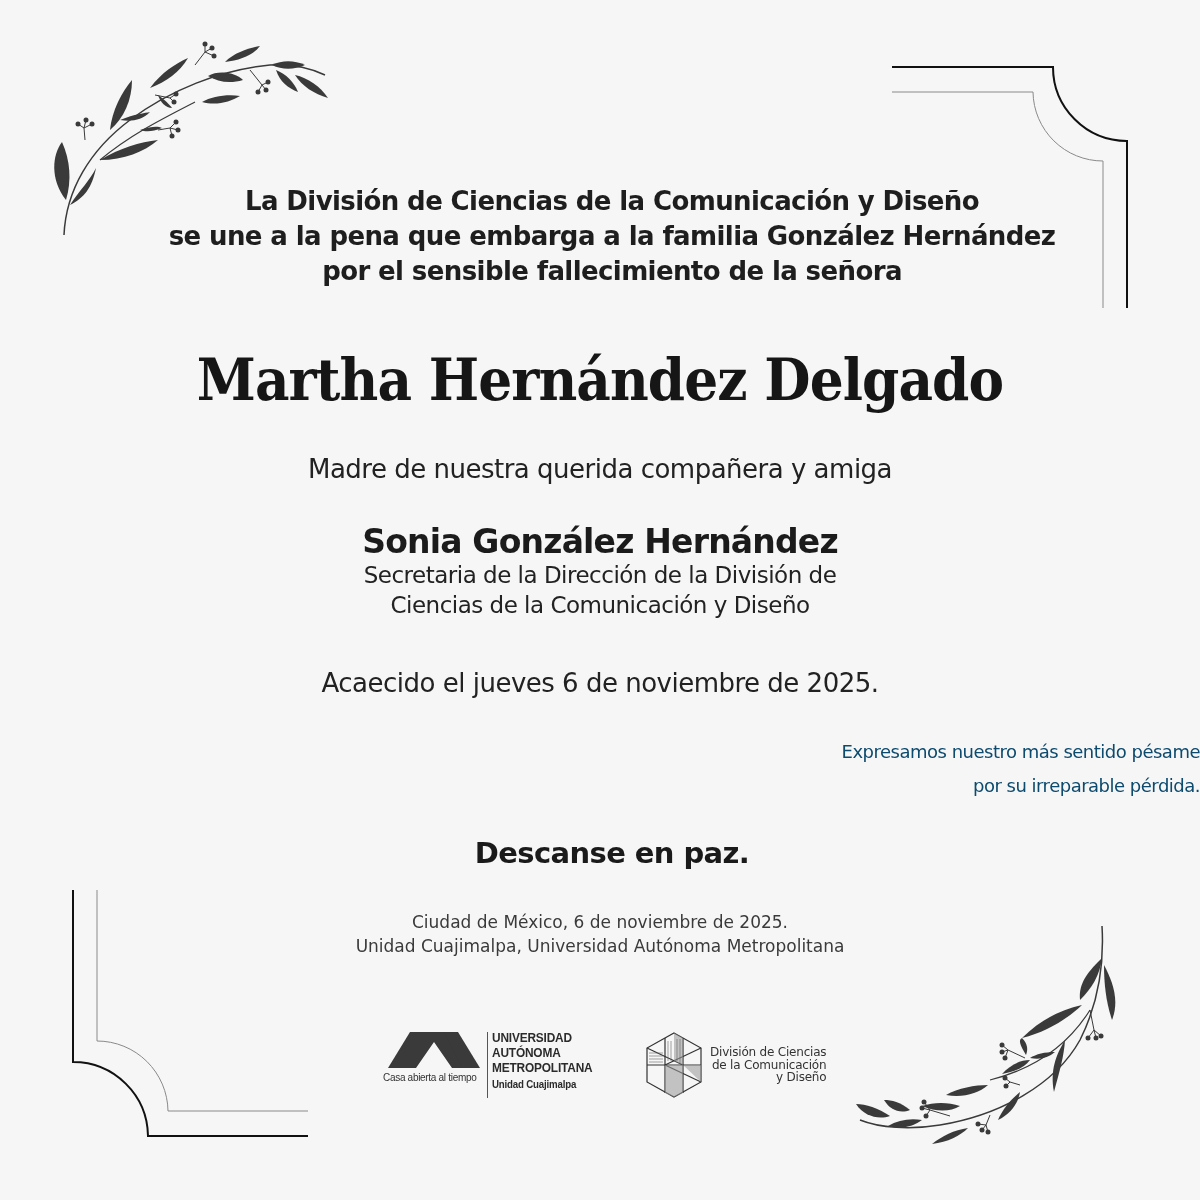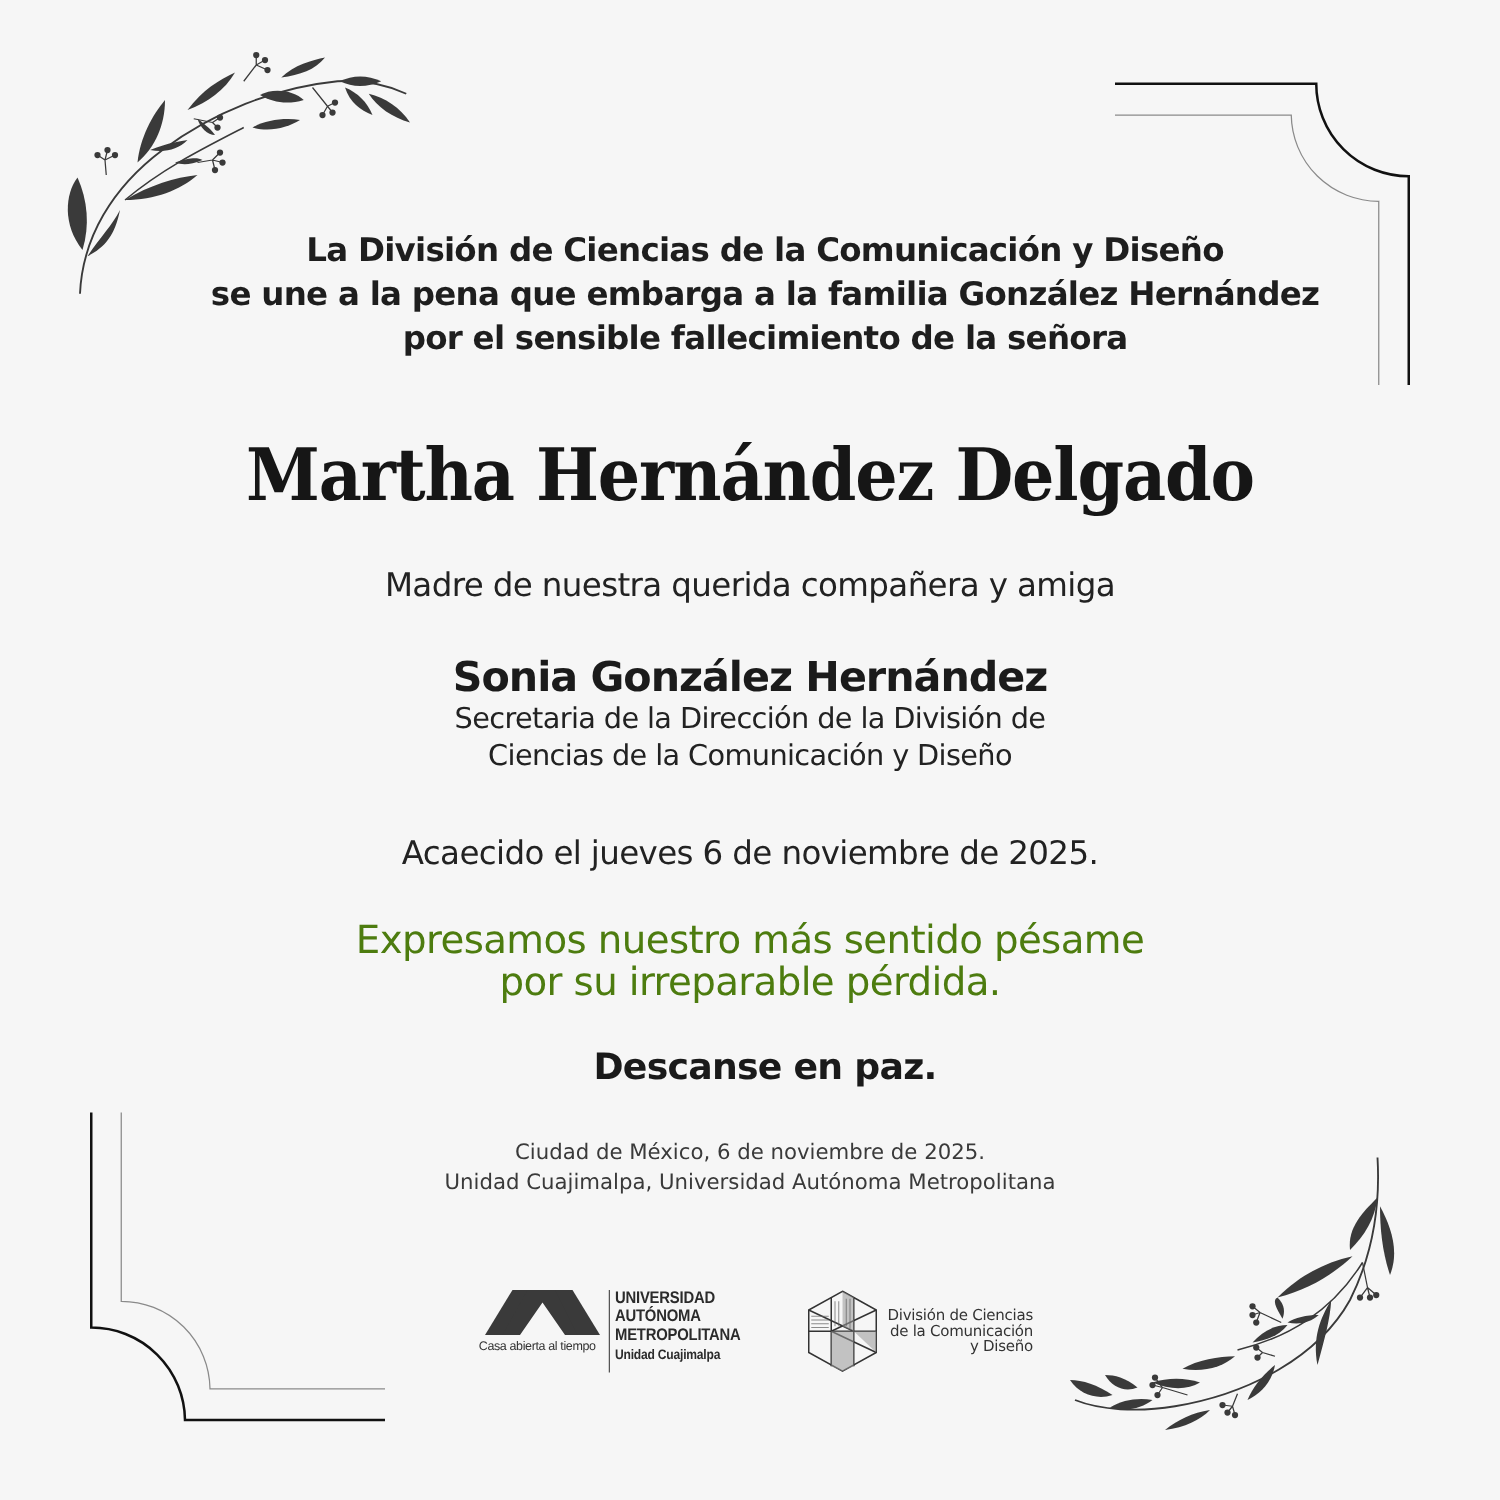--- a/index.html
+++ b/index.html
@@ -66,24 +66,25 @@
     top: 668px;
     font-family: "DejaVu Sans", sans-serif;
     font-size: 26px;
     line-height: 30px;
     letter-spacing: -0.5px;
     color: #222;
   }
   .condolence {
     top: 735px;
     font-family: "DejaVu Sans", sans-serif;
-    font-size: 31px;
+    font-size: 18px;
     line-height: 34px;
     letter-spacing: -0.5px;
-    color: #4d7c0f;
+    color: #0c4a6e;
+    text-align: right;
   }
   .rip {
     top: 833px;
     font-family: "DejaVu Sans", sans-serif;
     font-weight: bold;
     font-size: 29px;
     line-height: 40px;
     letter-spacing: -0.6px;
     color: #1a1a1a;
     padding-left: 12px;

